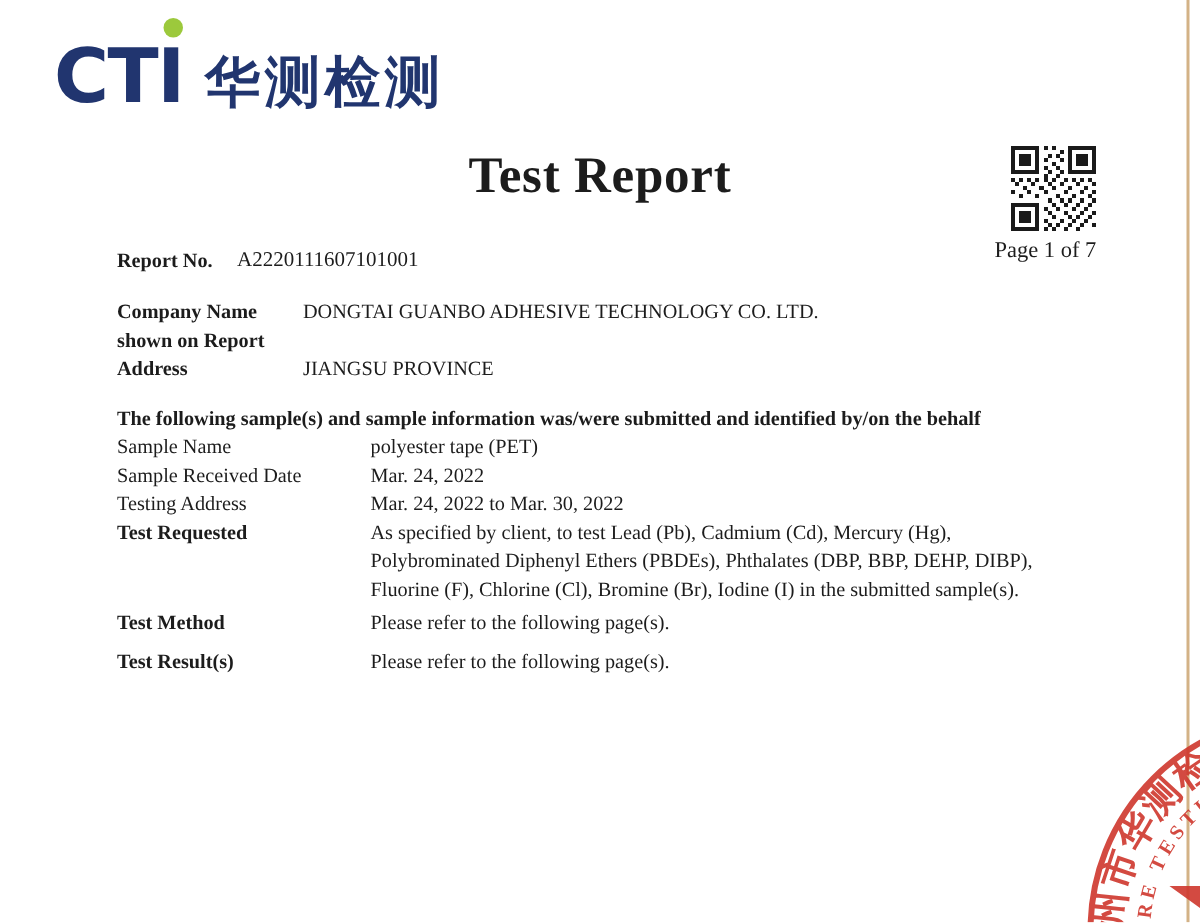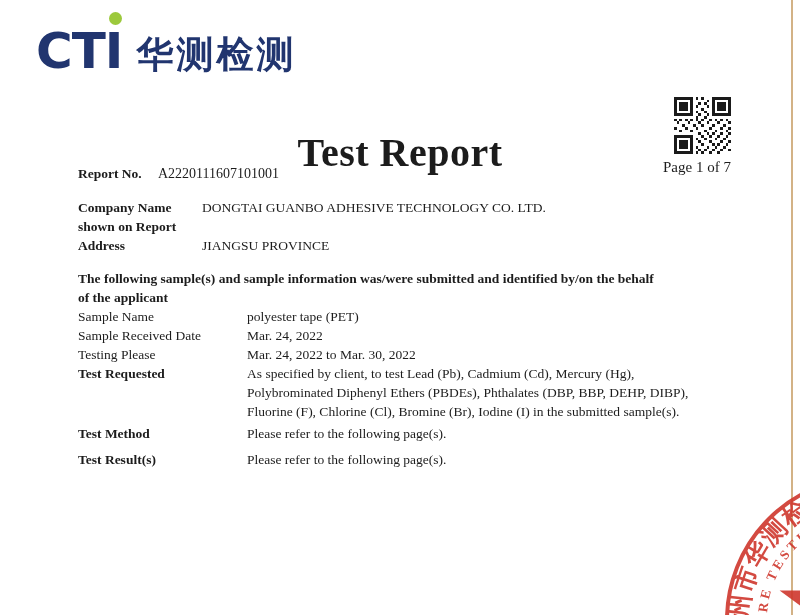--- a/index.html
+++ b/index.html
@@ -12,21 +12,21 @@
   .cti-word { position:relative; font-family:"DejaVu Sans","Liberation Sans",sans-serif; font-weight:bold;
               font-size:50px; line-height:1; color:#21356f; letter-spacing:-1px; padding-top:16px; }
   .cti-i { position:relative; display:inline-block; }
   .cti-dot { position:absolute; top:-14px; left:50%; margin-left:-5px; width:13px; height:13px;
              border-radius:50%; background:#9cc93c; }
   .cti-cn { font-family:"DejaVu Sans","Liberation Sans",sans-serif; font-weight:bold; font-size:37px;
             line-height:1; color:#21356f; letter-spacing:3px; padding-bottom:3px; }
 
   
   .title { position:absolute; left:0; right:0; top:99px; text-align:center;
-           font-size:40px; font-weight:bold; letter-spacing:.5px;margin-top:30px; }
+           font-size:34px; font-weight:bold; letter-spacing:.5px; }
 
   
   .qrbox { position:absolute; left:663px; top:97px; width:90px; }
   .qrbox svg { display:block; margin-left:11px; }
   .qr-caption { margin-top:5px; font-size:15px; white-space:nowrap; }
 
   
   .content { position:absolute; left:78px; top:164px; width:648px; font-size:13.5px; line-height:19px; }
   .row { display:flex; align-items:flex-start; }
   .lbl { font-weight:bold; flex:none; }
@@ -101,35 +101,34 @@
 
     <div class="row">
       <span class="lbl w124">Address</span>
       <span class="val">
         <div>JIANGSU PROVINCE</div>
       </span>
     </div>
 
     <div class="statement mt13">
       <div>The following sample(s) and sample information was/were submitted and identified by/on the behalf</div>
-      <div>of the applicant</div>
     </div>
 
     <div class="row">
       <span class="lbl w169 plain">Sample Name</span>
       <span class="val">polyester tape (PET)</span>
     </div>
 
     <div class="row">
       <span class="lbl w169 plain">Sample Received Date</span>
       <span class="val">Mar. 24, 2022</span>
     </div>
 
     <div class="row">
-      <span class="lbl w169 plain">Testing Please</span>
+      <span class="lbl w169 plain">Testing Address</span>
       <span class="val">Mar. 24, 2022 to Mar. 30, 2022</span>
     </div>
 
     <div class="row mt17">
       <span class="lbl w169">Test Requested</span>
       <span class="val">
         <div>As specified by client, to test Lead (Pb), Cadmium (Cd), Mercury (Hg),</div>
         <div>Polybrominated Diphenyl Ethers (PBDEs), Phthalates (DBP, BBP, DEHP, DIBP),</div>
         <div>Fluorine (F), Chlorine (Cl), Bromine (Br), Iodine (I) in the submitted sample(s).</div>
       </span>

